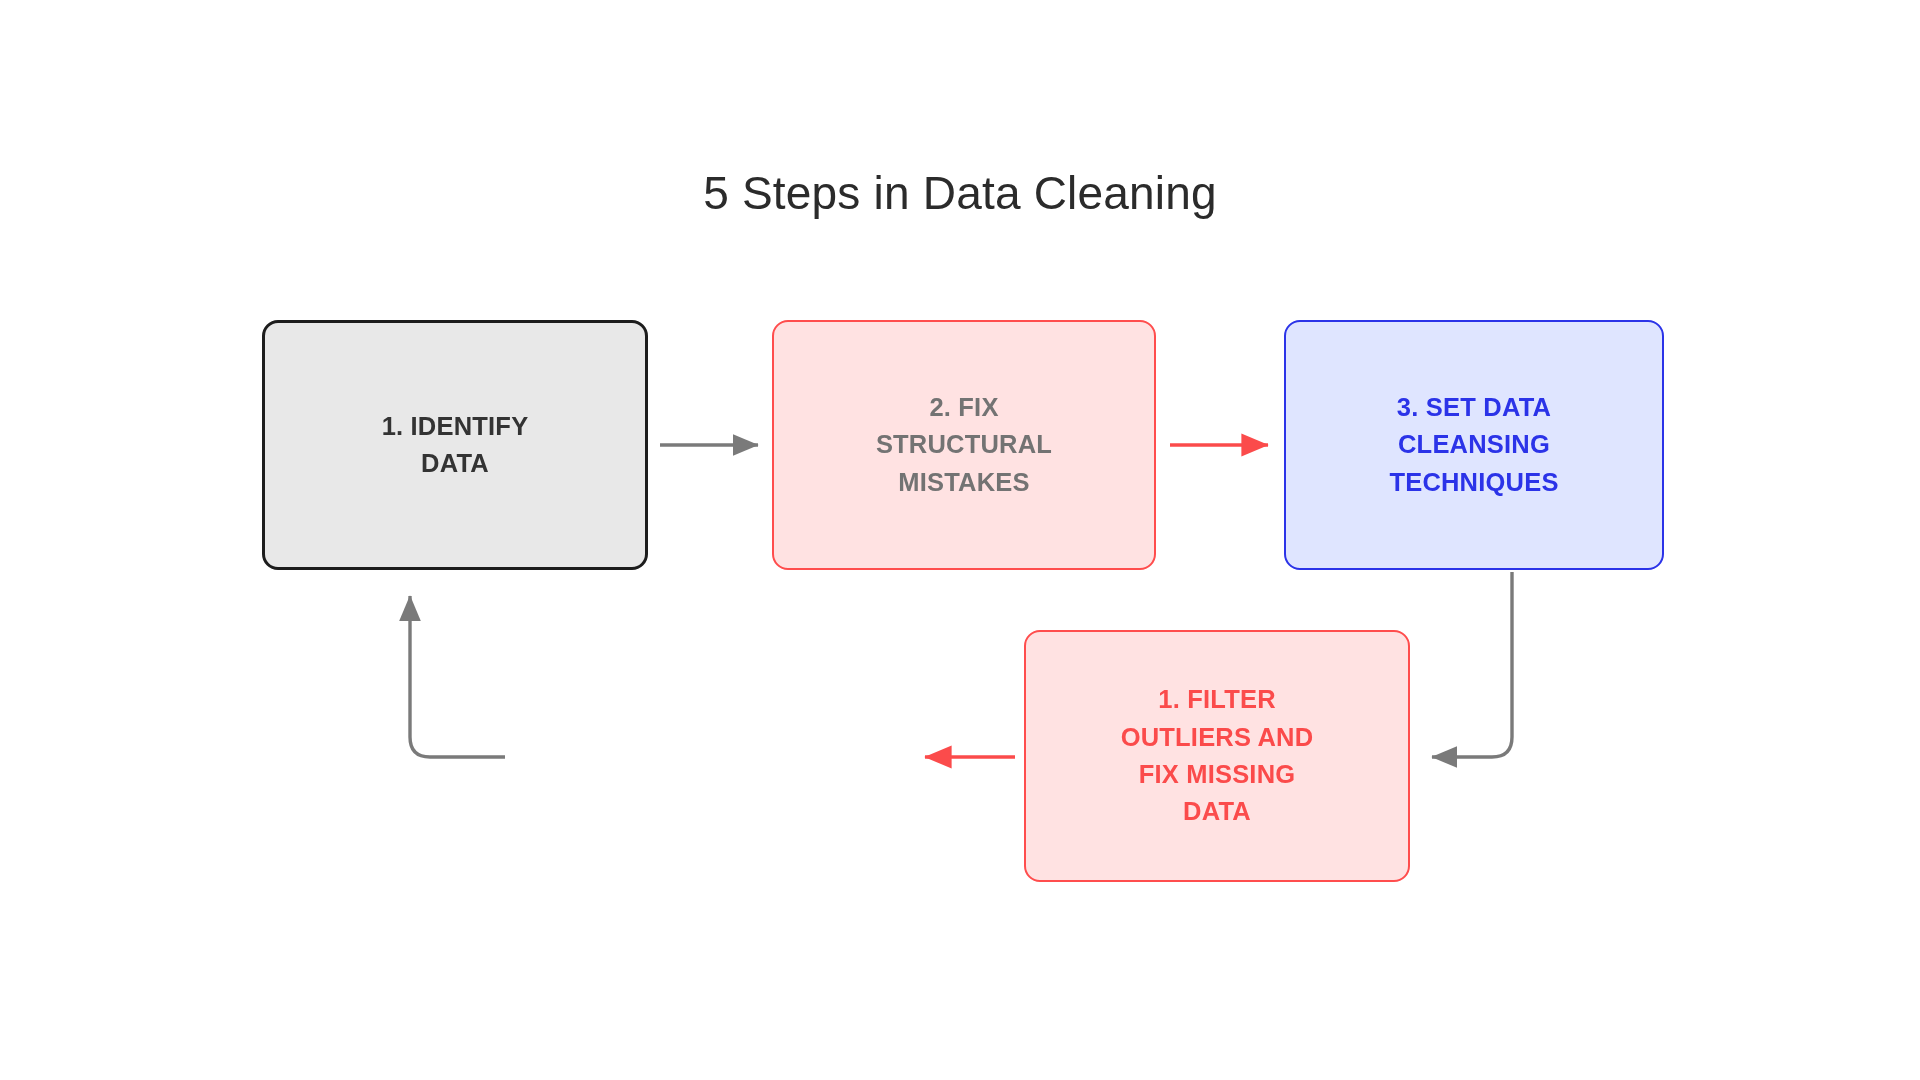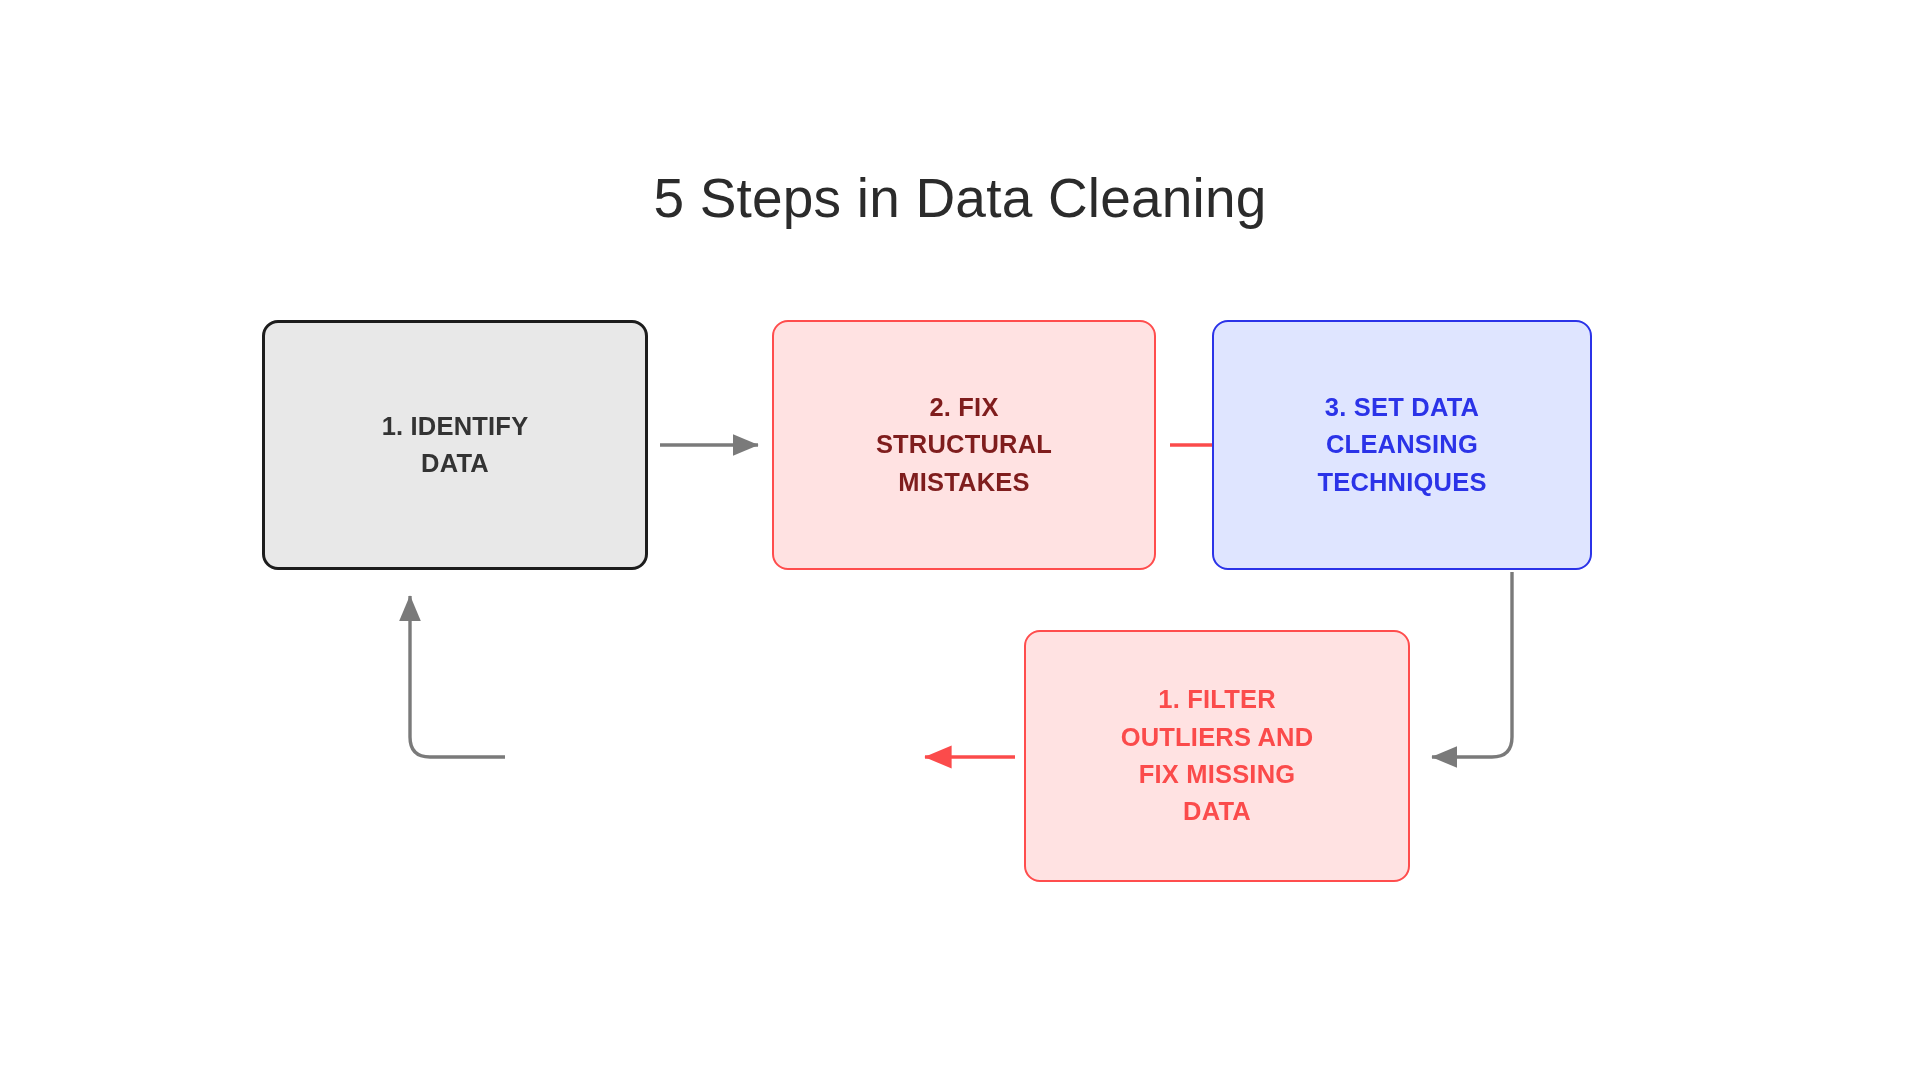--- a/index.html
+++ b/index.html
@@ -21,21 +21,21 @@
     background: #ffffff;
   }
 
   
   .diagram-title {
     position: absolute;
     left: 0;
     top: 168px;
     width: 1920px;
     text-align: center;
-    font-size: 55px;
+    font-size: 46px;
     font-weight: 400;
     color: #2b2b2b;
     letter-spacing: 0.2px;
     line-height: 1.1;
     white-space: pre;
   }
 
   
   .node {
     position: absolute;
@@ -67,25 +67,25 @@
   }
   #node-1 .node-label { color: #333333; }
 
   
   #node-2 {
     left: 772px;  top: 320px;
     width: 384px; height: 250px;
     background: #ffe2e2;
     border-color: #ff4d4d;
   }
-  #node-2 .node-label { color: #7f1d1d; }
+  #node-2 .node-label { color: #737373; }
 
   
   #node-3 {
-    left: 1212px; top: 320px;
+    left: 1284px; top: 320px;
     width: 380px; height: 250px;
     background: #dfe5ff;
     border-color: #2b33e8;
   }
   #node-3 .node-label { color: #2b33e8; }
 
   
   #node-4 {
     left: 1024px; top: 630px;
     width: 386px; height: 252px;

